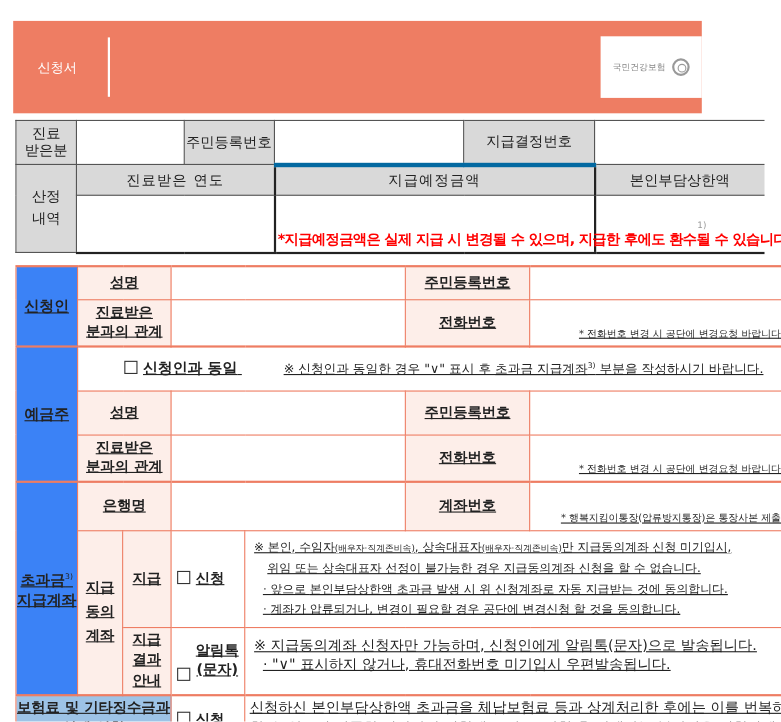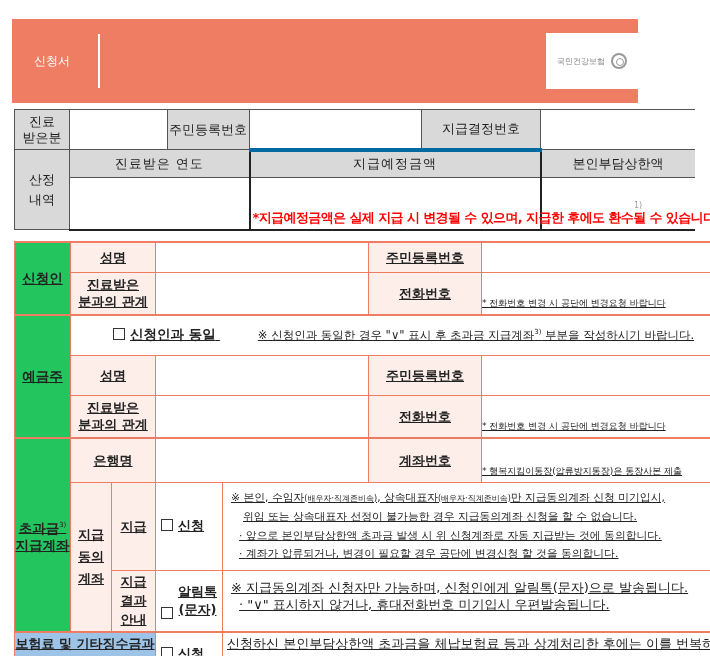--- a/index.html
+++ b/index.html
@@ -29,24 +29,24 @@
   .tbl-top .hd { background: #d9d9d9; }
   .tbl-top .thick-l { border-left: 2px solid #222; }
   .tbl-top .thick-t { border-top: 4px solid #0369a1; }
   .tbl-top .thick-b { border-bottom: 2px solid #222; }
   .red-note { color: #ff0000; font-size: 9.5px; font-weight: bold; letter-spacing: -0.6px; white-space: nowrap; text-align: left; padding-left: 2px; vertical-align: bottom !important; padding-bottom: 2px; }
   .sup-note { font-size: 8px; color: #999; }
 
   
   .tbl-main { position: absolute; left: 14px; top: 241px; width: 696px; }
   .tbl-main td { border: 1px solid #ee7d63; font-size: 13px; vertical-align: middle; text-decoration: underline; }
-  .tbl-main .sec { background: #22c55e; font-weight: bold; text-align: center; font-size: 13.5px; }
+  .tbl-main .sec { background: #3b82f6; font-weight: bold; text-align: center; font-size: 13.5px; }
   .tbl-main .lbl { background: #fdeee9; font-weight: bold; text-align: center; font-size: 13px; line-height: 17px; }
   .tbl-main .thickline td { border-top: 2px solid #ee7d63; }
-  .tbl-main .note-small { font-size: 9px; color: #222; text-align: left; vertical-align: bottom; padding-bottom: 4px; }
+  .tbl-main .note-small { font-size: 9px; color: #222; text-align: right; vertical-align: bottom; padding-bottom: 4px; }
   .tbl-main .dotted-l { border-left: 1px dotted #ee7d63; }
   .check { font-weight: bold; font-size: 13.5px; }
   .box { display: inline-block; width: 12px; height: 12px; border: 1px solid #333; vertical-align: -1px; margin-right: 5px; }
   .same-row { font-size: 12px; padding-left: 42px; white-space: nowrap; }
   .same-row .note { font-size: 11.5px; margin-left: 38px; color: #222; }
   .ul { text-decoration: underline; }
   .sup { font-size: 7px; vertical-align: super; }
   .para { font-size: 11px; line-height: 18.5px; padding: 4px 4px 4px 8px; white-space: nowrap; color: #222; }
   .para .tiny { font-size: 8px; }
   .para .ind { padding-left: 12px; display: block; }

